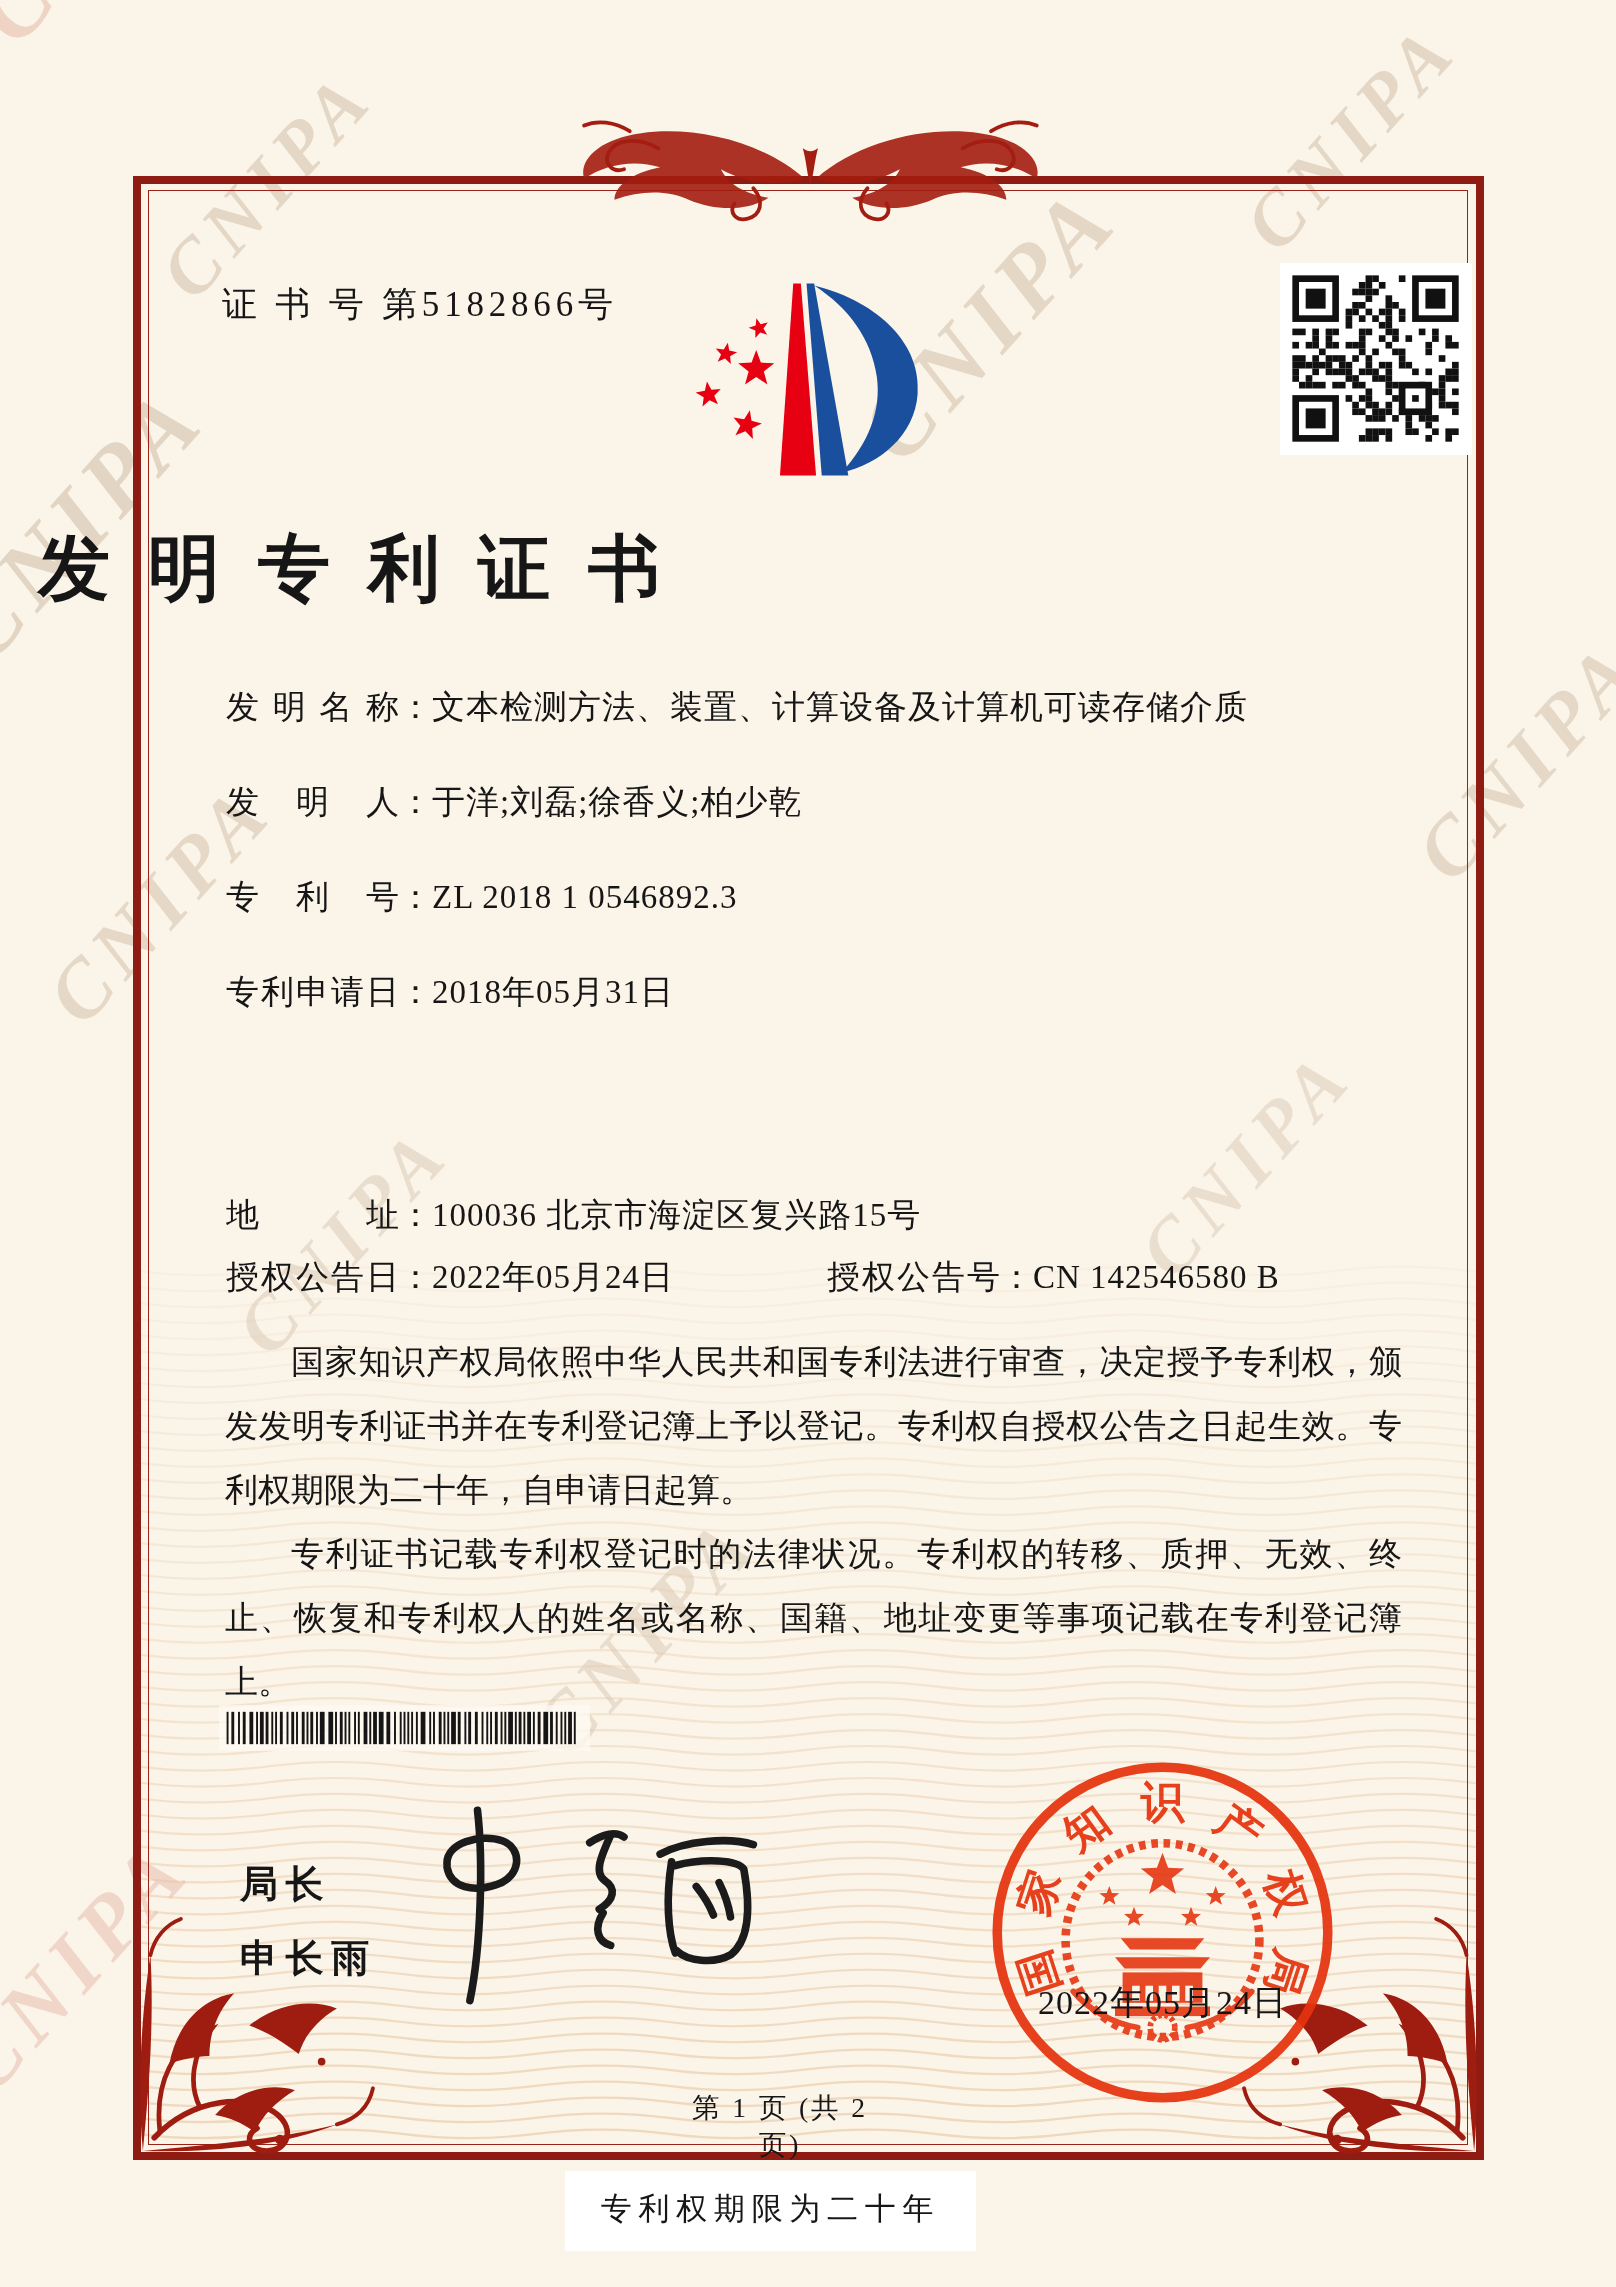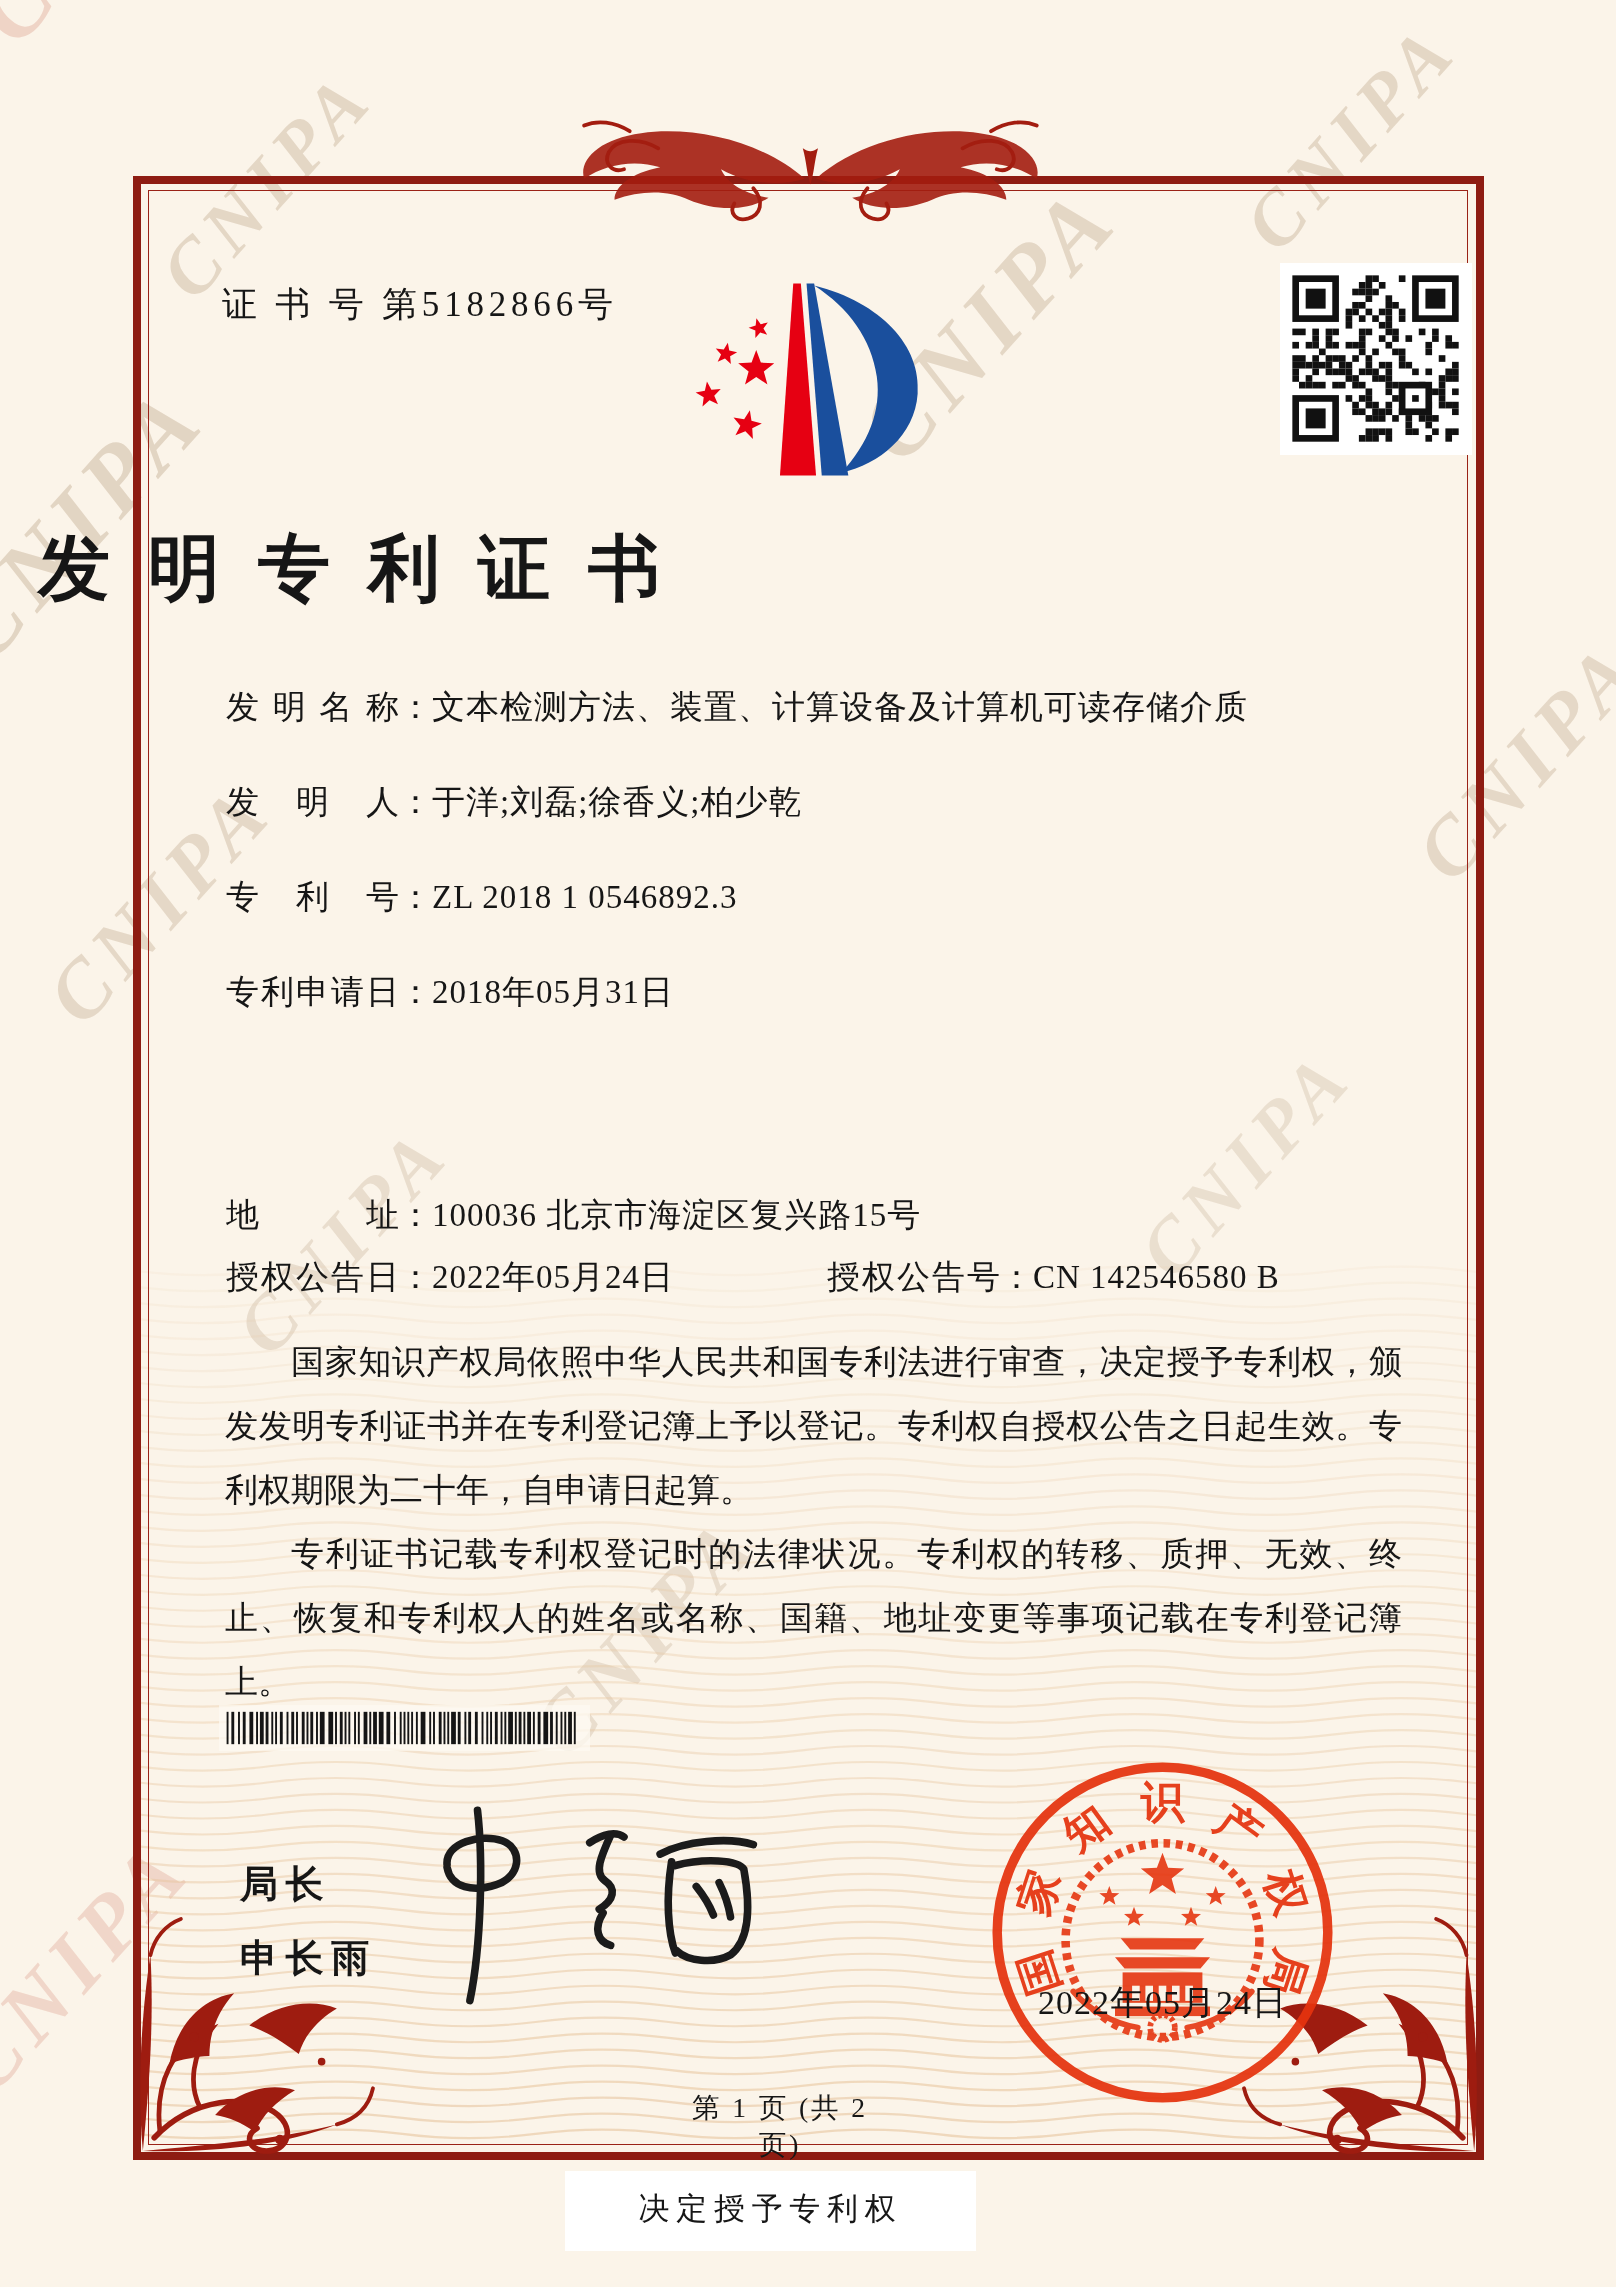--- a/index.html
+++ b/index.html
@@ -559,16 +559,16 @@
       <rect x="140" y="268" width="100" height="10"></rect>
       <circle cx="190" cy="290" r="13" fill="none" stroke="#e5330e" stroke-width="6" stroke-dasharray="4 3"></circle>
       <path d="M96,252 C112,272 140,286 164,290" fill="none" stroke="#e5330e" stroke-width="6" stroke-linecap="round"></path>
       <path d="M284,252 C268,272 240,286 216,290" fill="none" stroke="#e5330e" stroke-width="6" stroke-linecap="round"></path>
     </g>
   </svg>
   <div class="abs seal-date">2022年05月24日</div>
 
   <div class="abs page-info">第 1 页 (共 2 页)</div>
   <div class="abs footer-box"></div>
-  <div class="abs footer-note">决定授予专利权</div>
+  <div class="abs footer-note">专利权期限为二十年</div>
 
 </div>
 
 
 </body></html>

